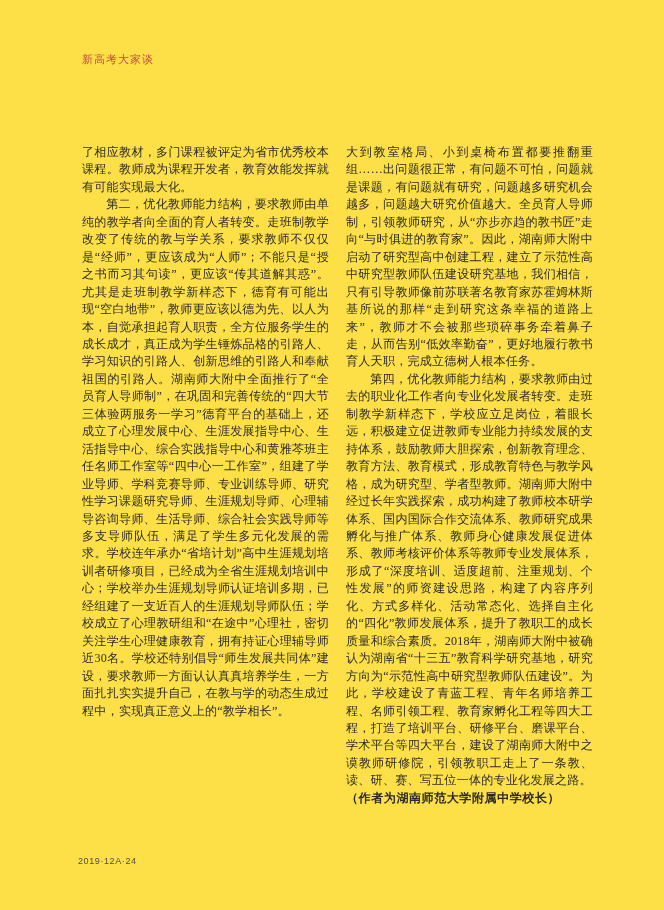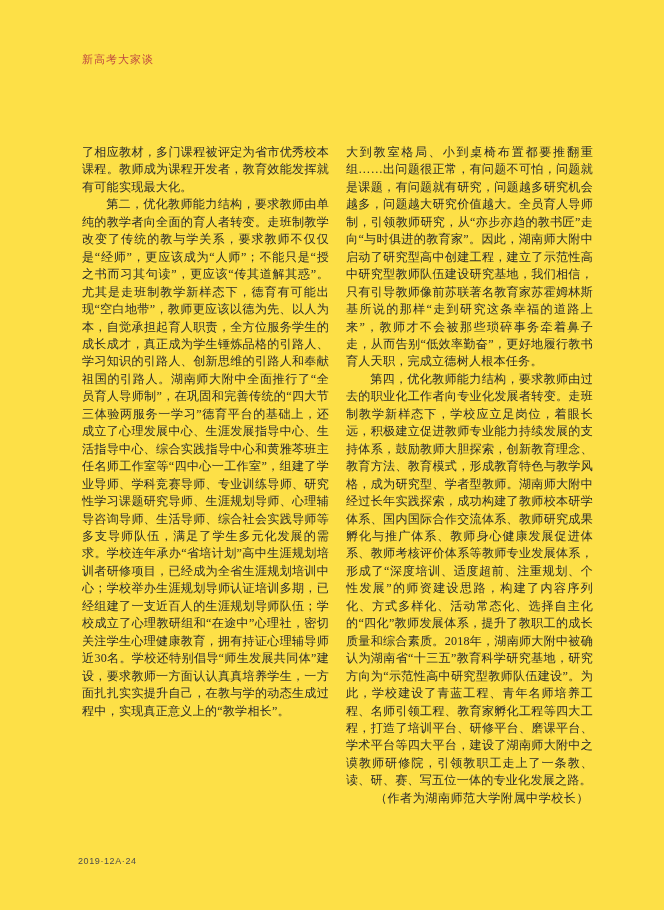--- a/index.html
+++ b/index.html
@@ -43,22 +43,21 @@
     line-height: 17.45px;
     text-align: justify;
     letter-spacing: 0.2px;
     color: #2b2b2b;
   }
   .para.indent { text-indent: 2em; }
   .attribution {
     margin: 0;
     font-size: 12.1px;
     line-height: 17.45px;
-    text-align: right;
-    font-weight: normal;
+    font-weight: bold;
     padding-right: 4px;
     letter-spacing: 0.5px;
   }
   .end-mark {
     display: inline-block;
     width: 11px;
     height: 10px;
     margin-left: 4px;
     vertical-align: -1px;
     background: #c2399f;

